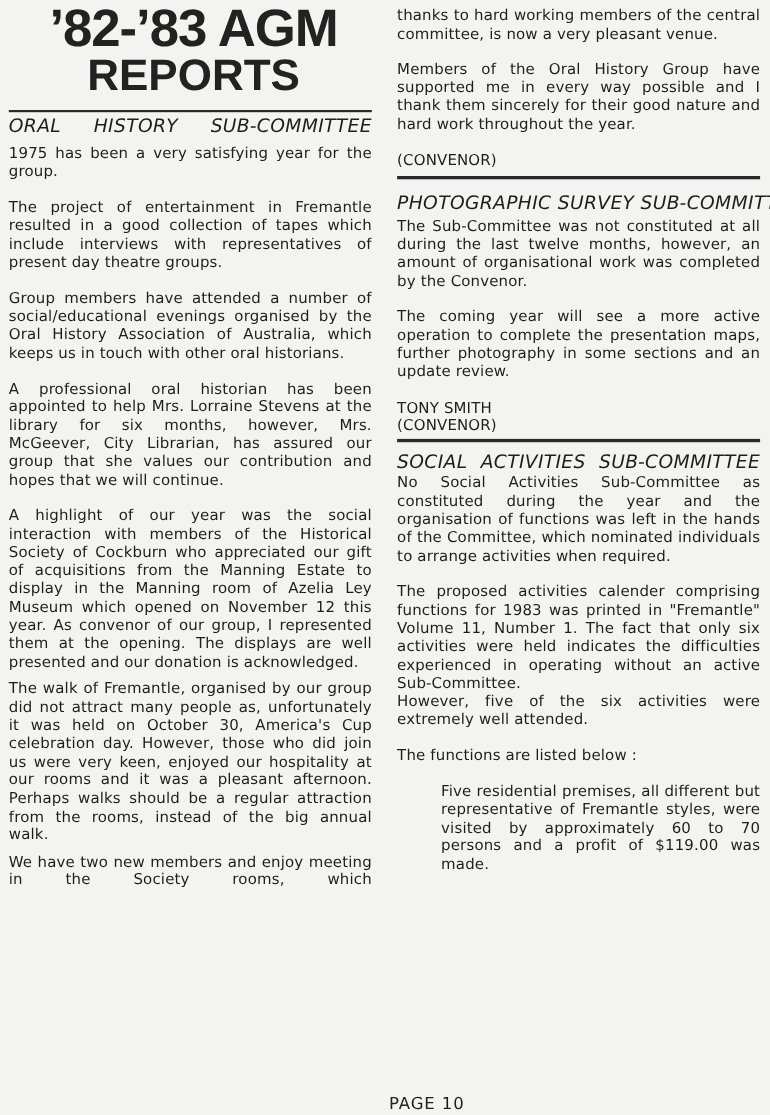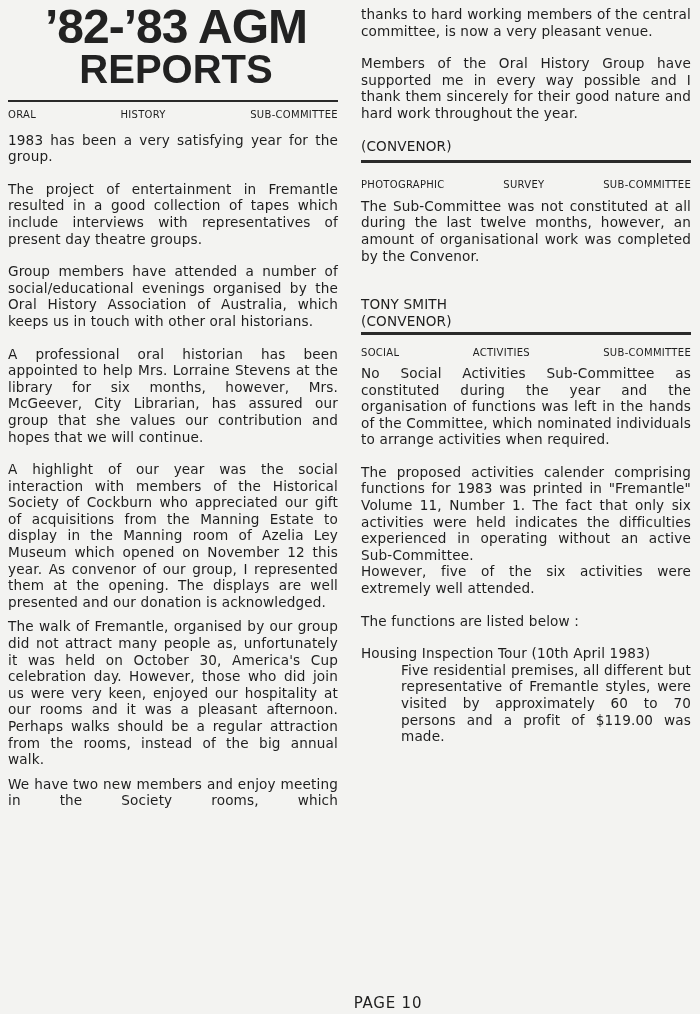--- a/index.html
+++ b/index.html
@@ -50,25 +50,26 @@
     .rule {
       border: none;
       border-top: 2px solid #2a2a2a;
       margin: 0;
       height: 0;
     }
     .rule-heavy {
       border-top: 3px solid #2a2a2a;
     }
     .heading {
-      font-size: 10px;
+      font-size: 17px;
       letter-spacing: 0.3px;
       text-align: justify;
       text-align-last: justify;
       white-space: nowrap;
+      font-style: italic;
     }
     p {
       margin: 0;
       text-align: justify;
     }
     .gap { height: 16px; }
     .gap-s { height: 8px; }
     .signature {
       margin: 0;
     }
@@ -98,21 +99,21 @@
   <div class="col col-left">
     <div class="masthead">
       <div>’82-’83 AGM</div>
       <div class="line2">REPORTS</div>
     </div>
     <div style="height:10px"></div>
     <hr class="rule">
     <div style="height:5px"></div>
     <div class="heading">ORAL HISTORY SUB-COMMITTEE</div>
     <div class="gap-s"></div>
-    <p>1983 has been a very satisfying year for the group.</p>
+    <p>1975 has been a very satisfying year for the group.</p>
     <div class="gap"></div>
     <p>The project of entertainment in Fremantle resulted in a good collection of tapes which include interviews with representatives of present day theatre groups.</p>
     <div class="gap"></div>
     <p>Group members have attended a number of social/educational evenings organised by the Oral History Association of Australia, which keeps us in touch with other oral historians.</p>
     <div class="gap"></div>
     <p>A professional oral historian has been appointed to help Mrs. Lorraine Stevens at the library for six months, however, Mrs. McGeever, City Librarian, has assured our group that she values our contribution and hopes that we will continue.</p>
     <div class="gap"></div>
     <p>A highlight of our year was the social interaction with members of the Historical Society of Cockburn who appreciated our gift of acquisitions from the Manning Estate to display in the Manning room of Azelia Ley Museum which opened on November 12 this year. As convenor of our group, I represented them at the opening.  The displays are well presented and our donation is acknowledged.</p>
     <div class="gap-s"></div>
     <p>The walk of Fremantle, organised by our group did not attract many people as, unfortunately it was held on October 30, America's Cup celebration day.  However, those who did join us were very keen, enjoyed our hospitality at our rooms and it was a pleasant afternoon.  Perhaps walks should be a regular attraction from the rooms, instead of the big annual walk.</p>
@@ -130,40 +131,40 @@
       <div>(CONVENOR)</div>
     </div>
     <div style="height:6px"></div>
     <hr class="rule rule-heavy">
     <div style="height:14px"></div>
 
     <div class="heading">PHOTOGRAPHIC SURVEY SUB-COMMITTEE</div>
     <div style="height:4px"></div>
     <p>The Sub-Committee was not constituted at all during the last twelve months, however, an amount of organisational work was completed by the Convenor.</p>
     <div class="gap"></div>
+    <p>The coming year will see a more active operation to complete the presentation maps, further photography in some sections and an update review.</p>
     <div class="gap"></div>
     <div class="signature">
       <div>TONY SMITH</div>
       <div>(CONVENOR)</div>
     </div>
     <div style="height:3px"></div>
     <hr class="rule rule-heavy">
     <div style="height:10px"></div>
 
     <div class="heading">SOCIAL ACTIVITIES SUB-COMMITTEE</div>
     <div style="height:3px"></div>
     <p>No Social Activities Sub-Committee as constituted during the year and the organisation of functions was left in the hands of the Committee, which nominated individuals to arrange activities when required.</p>
     <div class="gap"></div>
     <p>The proposed activities calender comprising functions for 1983 was printed in "Fremantle" Volume 11, Number 1. The fact that only six activities were held indicates the difficulties experienced in operating without an active Sub-Committee.</p>
     <p>However, five of the six activities were extremely well attended.</p>
     <div class="gap"></div>
     <p>The functions are listed below :</p>
     <div class="gap"></div>
     <div>
       <div>
-        <div class="func-title">Housing Inspection Tour (10th April 1983)</div>
         <div class="func-desc">Five residential premises, all different but representative of Fremantle styles, were visited by approximately 60 to 70 persons and a profit of $119.00 was made.</div>
       </div>
     </div>
   </div>
 
   <div class="footer">PAGE 10</div>
 </div>
 
 </body></html>

